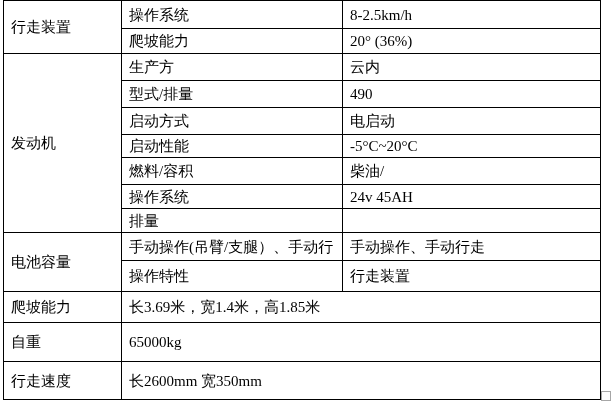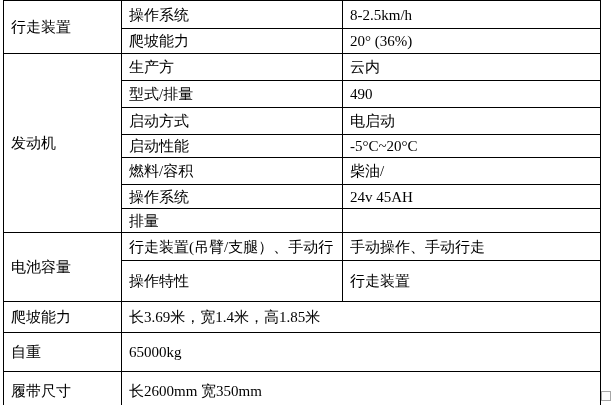--- a/index.html
+++ b/index.html
@@ -95,37 +95,37 @@
         <td>操作系统</td>
         <td>24v 45AH</td>
       </tr>
       <tr style="height:24px">
         <td>排量</td>
         <td></td>
       </tr>
 
       <tr style="height:28px">
         <td rowspan="2" class="vtop">电池容量</td>
-        <td>行走装置(吊臂/支腿）、手动行</td>
+        <td>手动操作(吊臂/支腿）、手动行</td>
         <td>手动操作、手动行走</td>
       </tr>
-      <tr style="height:41px">
+      <tr style="height:31px">
         <td>操作特性</td>
         <td>行走装置</td>
       </tr>
 
       <tr style="height:31px">
         <td>爬坡能力</td>
         <td colspan="2">长3.69米，宽1.4米，高1.85米</td>
       </tr>
       <tr style="height:39px">
         <td>自重</td>
         <td colspan="2">65000kg</td>
       </tr>
       <tr style="height:38px">
-        <td>履带尺寸</td>
+        <td>行走速度</td>
         <td colspan="2">长2600mm 宽350mm</td>
       </tr>
     </tbody>
   </table>
 
   <div class="resize-handle"></div>
 </div>
 
 </body></html>

